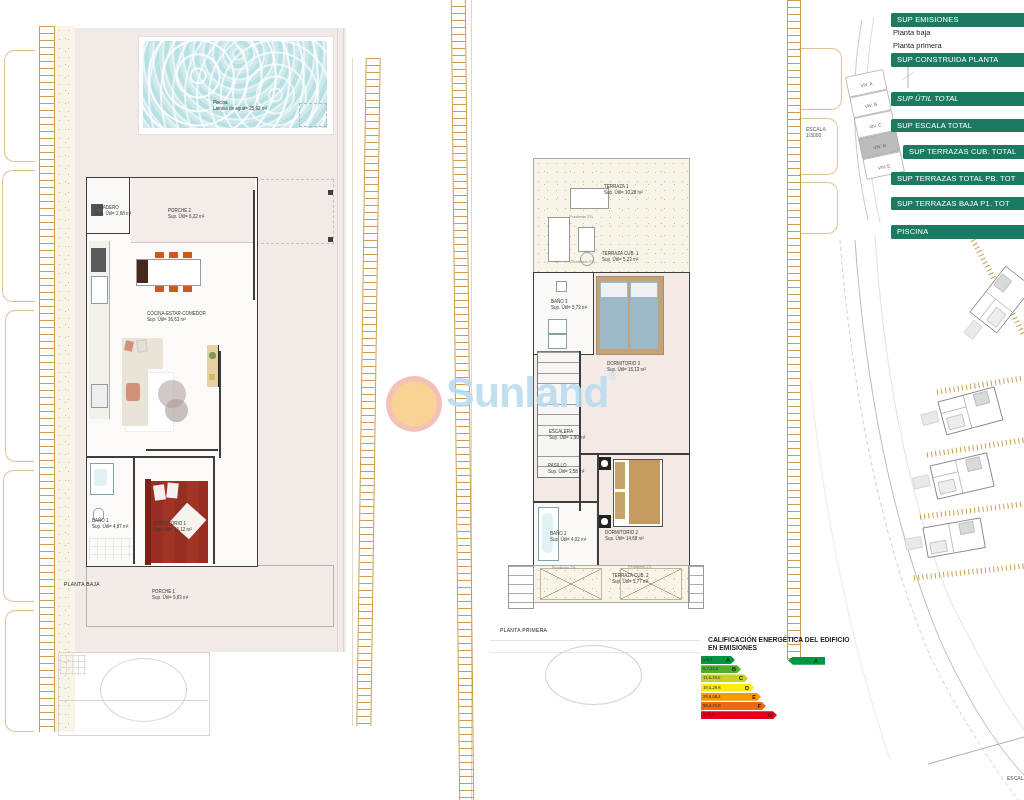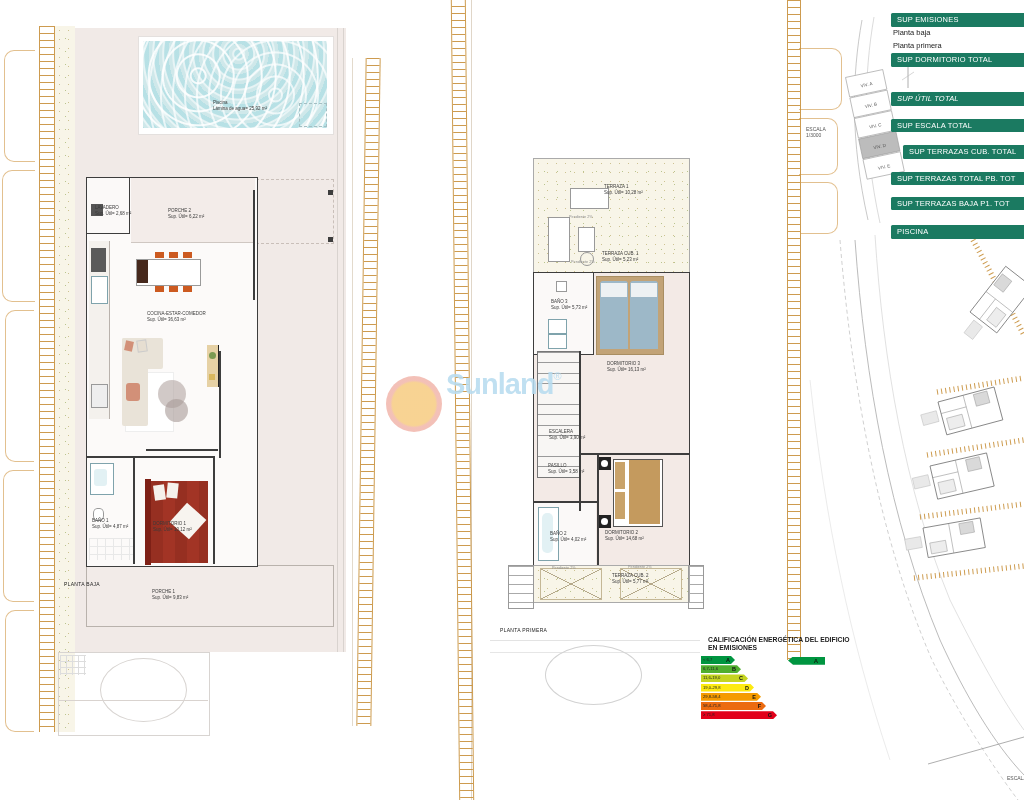--- a/index.html
+++ b/index.html
@@ -67,21 +67,21 @@
       linear-gradient(to bottom right, transparent calc(50% - .5px), #b5a98b calc(50% - .5px) calc(50% + .5px), transparent calc(50% + .5px));
   }
   .ghost{position:absolute;border:.8px solid #d8d4d1;z-index:1;}
   
   #wm{left:386px;top:368px;z-index:8;display:flex;align-items:flex-start;pointer-events:none;}
   #wm .sun{
     width:56px;height:56px;border-radius:50%;margin-top:8px;
     background:radial-gradient(circle,#f6c878 0 54%, #f0b1a6 60% 72%, rgba(240,177,166,0) 73%);
     opacity:.8;
   }
-  #wm .brand{font-size:29px;font-weight:bold;color:#b8dcf0;letter-spacing:-1px;opacity:.88;margin-left:4px;}
+  #wm .brand{font-size:43px;font-weight:bold;color:#b8dcf0;letter-spacing:-1px;opacity:.88;margin-left:4px;}
   #wm .reg{font-size:11px;color:#b8dcf0;opacity:.88;margin-top:2px;}
   
   .t-bar{
     position:absolute;left:891px;width:133px;height:13.5px;border-radius:1.5px 0 0 1.5px;
     color:#fff;font-size:7.5px;line-height:13.5px;padding-left:6px;box-sizing:border-box;
     letter-spacing:.2px;white-space:nowrap;z-index:5;background:var(--accent,#1b7a61);
   }
   .t-row{
     position:absolute;left:891px;width:133px;height:12px;color:#1c1c1c;
     font-size:7.5px;line-height:12px;padding-left:2px;box-sizing:border-box;white-space:nowrap;z-index:5;
@@ -323,21 +323,21 @@
     <rect x="0" y="0" width="58" height="30" fill="#fff" stroke="#777" stroke-width="0.8"></rect>
     <rect x="36" y="2" width="14" height="11" fill="#d9d9d9" stroke="#999" stroke-width="0.5"></rect>
     <rect x="4" y="16" width="16" height="11" fill="#ededed" stroke="#999" stroke-width="0.5"></rect>
     <line x1="26" y1="0" x2="26" y2="30" stroke="#888" stroke-width="0.5"></line>
   </g>
 </svg>
 
 <div class="t-bar" style="top:13px;">SUP EMISIONES</div>
 <div class="t-row" style="top:27px;">Planta baja</div>
 <div class="t-row" style="top:40px;">Planta primera</div>
-<div class="t-bar" style="top:53px;">SUP DORMITORIO TOTAL</div>
+<div class="t-bar" style="top:53px;">SUP CONSTRUIDA PLANTA</div>
 <div class="t-bar" style="top:92px;font-style:italic;">SUP ÚTIL TOTAL</div>
 <div class="t-bar" style="top:118.5px;">SUP ESCALA TOTAL</div>
 <div class="t-bar" style="top:145px;margin-left:12px;">SUP TERRAZAS CUB. TOTAL</div>
 <div class="t-bar" style="top:171.5px;">SUP TERRAZAS TOTAL PB. TOT</div>
 <div class="t-bar" style="top:196.5px;">SUP TERRAZAS BAJA P1. TOT</div>
 <div class="t-bar" style="top:225px;">PISCINA</div>
 
 <div class="abs" id="energy-title">
   <span style="display:block;">CALIFICACIÓN ENERGÉTICA DEL EDIFICIO</span>
   <span style="display:block;">EN EMISIONES</span>

